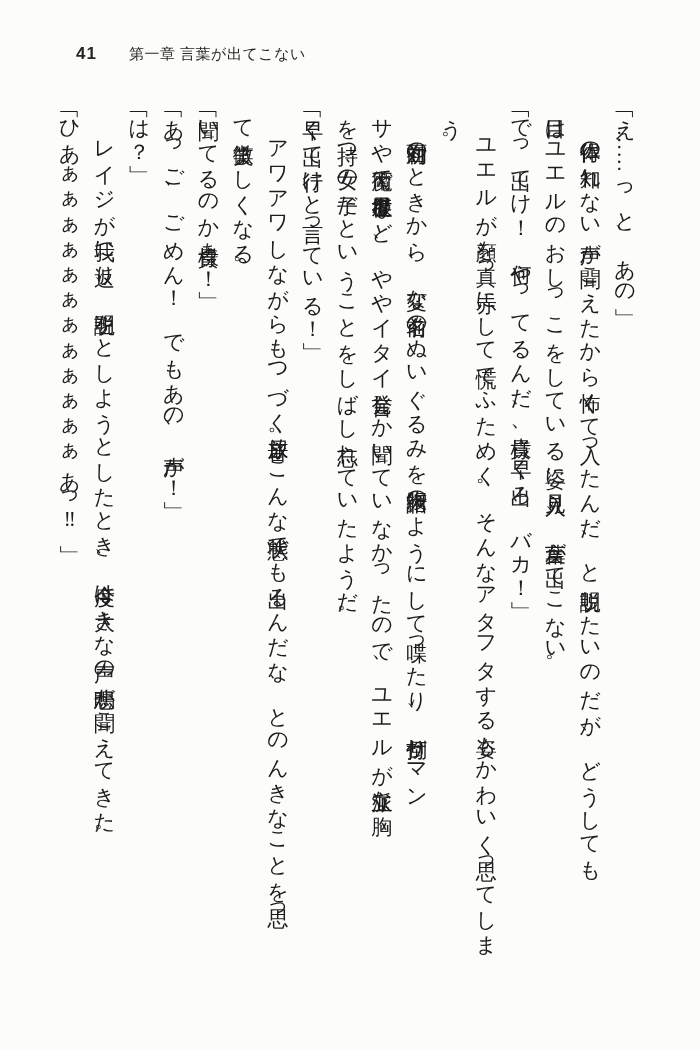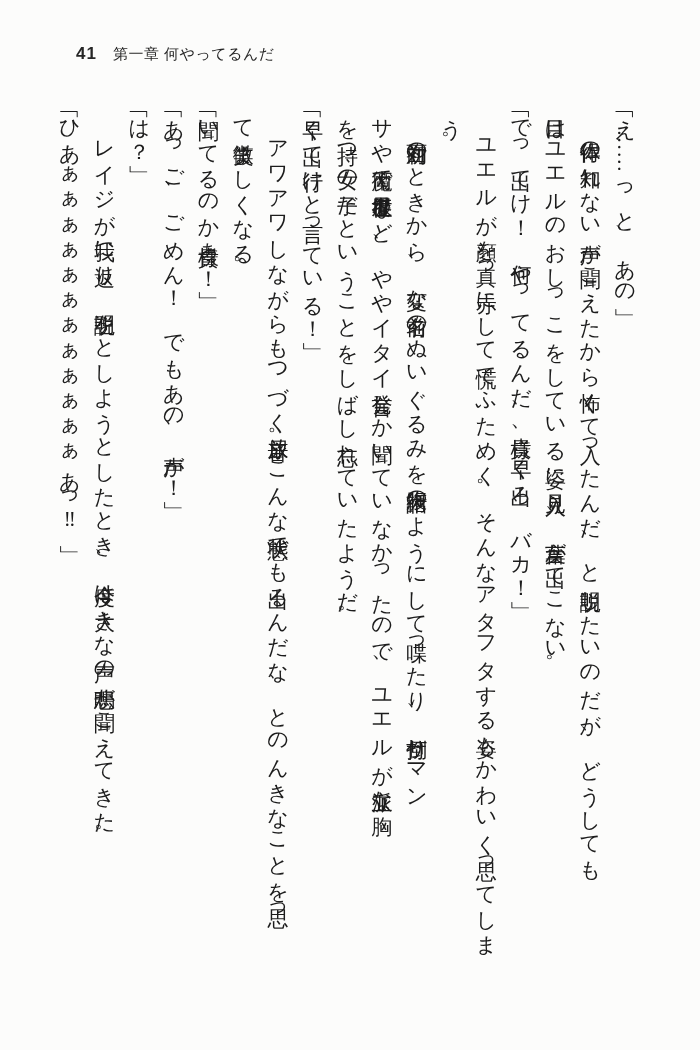--- a/index.html
+++ b/index.html
@@ -15,21 +15,21 @@
     overflow: hidden;
     font-family: "Liberation Serif", "DejaVu Serif", serif;
   }
   
   .running-header {
     position: absolute;
     top: 44px;
     left: 76px;
     display: flex;
     align-items: baseline;
-    gap: 16px;
+    gap: 32px;
     color: #262626;
     font-family: "Liberation Sans", "DejaVu Sans", sans-serif;
   }
   .running-header .page-num {
     font-size: 17px;
     font-weight: bold;
     letter-spacing: 1px;
   }
   .running-header .chapter {
     font-size: 15px;
@@ -53,21 +53,21 @@
     margin: 0;
   }
 </style>
 </head>
 <body>
 
 <div class="page">
 
   <div class="running-header">
     <span class="page-num">41</span>
-    <span class="chapter">第一章 何やってるんだ</span>
+    <span class="chapter">第一章 言葉が出てこない</span>
   </div>
 
   <div class="body-text">
     <div class="tcol">「え……っと、あの」</div>
     <div class="tcol">　得体の知れない声が聞こえたから怖くて入ったんだ、と説明したいのだが、どうしても</div>
     <div class="tcol">目はユエルのおしっこをしている姿に見入り、言葉が出てこない。</div>
     <div class="tcol">「でっ出てけ！　何やってるんだ、貴様、早く出ろ、バカ！」</div>
     <div class="tcol">　ユエルが顔を真っ赤にして慌てふためく。そんなアタフタする姿もかわいく思ってしま</div>
     <div class="tcol">う。</div>
     <div class="tcol">　初対面のときから、変な名前のぬいぐるみを腹話術のようにして喋ったり、打倒サマン</div>

